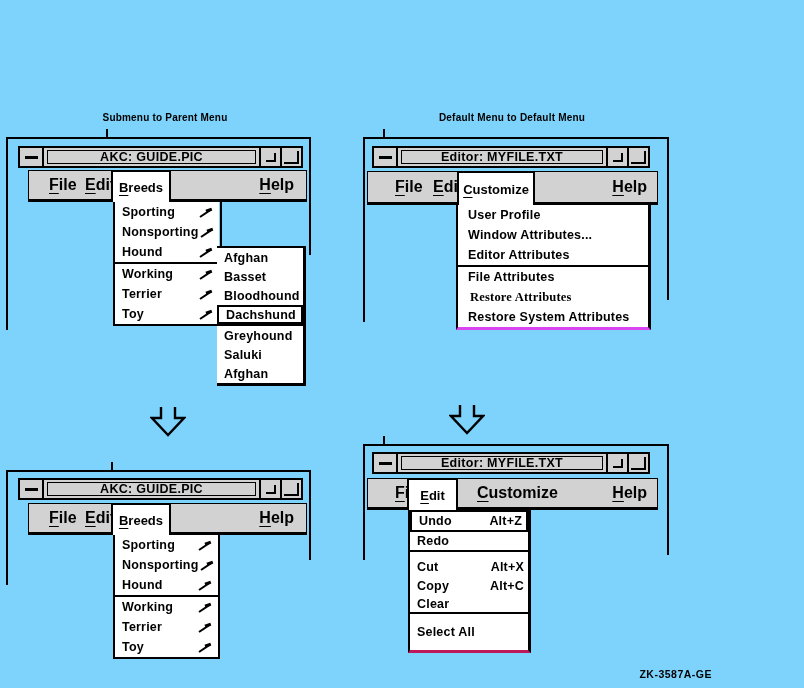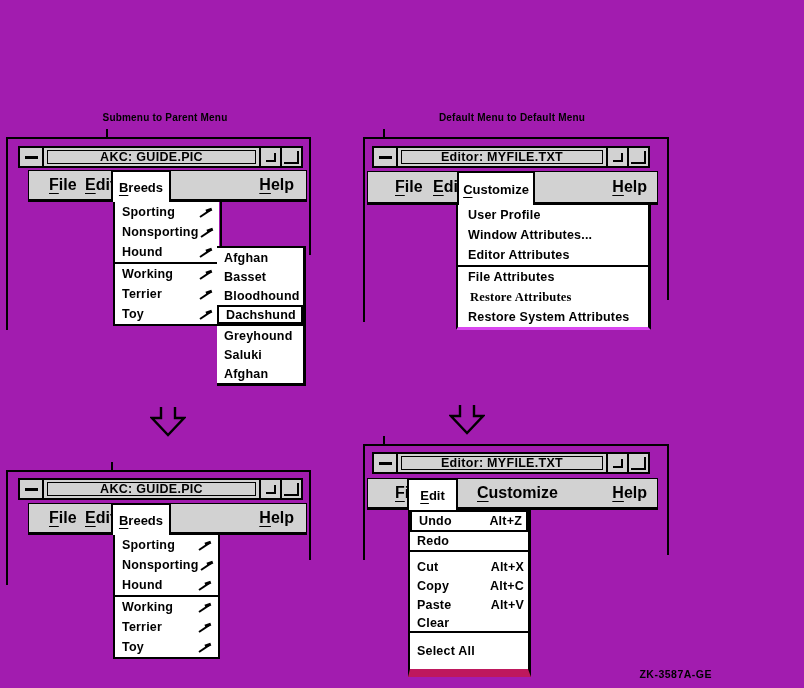--- a/index.html
+++ b/index.html
@@ -1,16 +1,16 @@
 <!DOCTYPE html>
 <html><head>
 <meta charset="utf-8">
 <style>
   html,body{margin:0;padding:0;background:#fff;}
-  .canvas{position:relative;width:804px;height:688px;background:#a21caf;overflow:hidden;
+  .canvas{position:relative;width:804px;height:688px;background:#7dd3fc;overflow:hidden;
           font-family:"Liberation Sans",sans-serif;font-weight:bold;color:#000;}
 
   .hline{position:absolute;height:2px;background:#000;}
   .vline{position:absolute;width:2px;background:#000;}
 
   .caption{position:absolute;font-size:10px;text-align:center;letter-spacing:.2px;}
 
   
   .titlebar{position:absolute;height:22px;background:#d2d2d2;border:2px solid #000;
             box-sizing:border-box;display:flex;align-items:stretch;}
@@ -342,42 +342,38 @@
 
     <div class="menubar" style="left:367px;top:478px;width:291px;height:32px;">
       <span class="mlabel" style="left:15px;">File</span>
       <div class="open-btn" style="left:39px;width:47px;">
         <span class="mlabel-inline">Edit</span>
       </div>
       <span class="mlabel" style="left:97px;">Customize</span>
       <span class="mlabel" style="right:10px;">Help</span>
     </div>
 
-    <div class="panel" style="left:408px;top:510px;width:118px;border-left:2px solid #000;border-right:3px solid #000;border-bottom:8px solid #be185d;">
+    <div class="panel" style="left:408px;top:510px;width:118px;border-left:2px solid #000;border-right:3px solid #000;border-bottom:3px solid #be185d;">
       <div class="row sel" style="height:22px;">
         <span>Undo</span>
         <span class="accel">Alt+Z</span>
       </div>
       <div class="row" style="height:18px;">
         <span>Redo</span>
       </div>
       <div class="sep"></div>
       <div class="pad"></div>
       <div class="row" style="height:19px;">
         <span>Cut</span>
         <span class="accel">Alt+X</span>
       </div>
       <div class="row" style="height:19px;">
         <span>Copy</span>
         <span class="accel">Alt+C</span>
       </div>
-      <div class="row" style="height:19px;">
-        <span>Paste</span>
-        <span class="accel">Alt+V</span>
-      </div>
       <div class="row" style="height:17px;">
         <span>Clear</span>
       </div>
       <div class="sep"></div>
       <div class="row" style="height:36px;">
         <span>Select All</span>
       </div>
     </div>
   </div>
 

